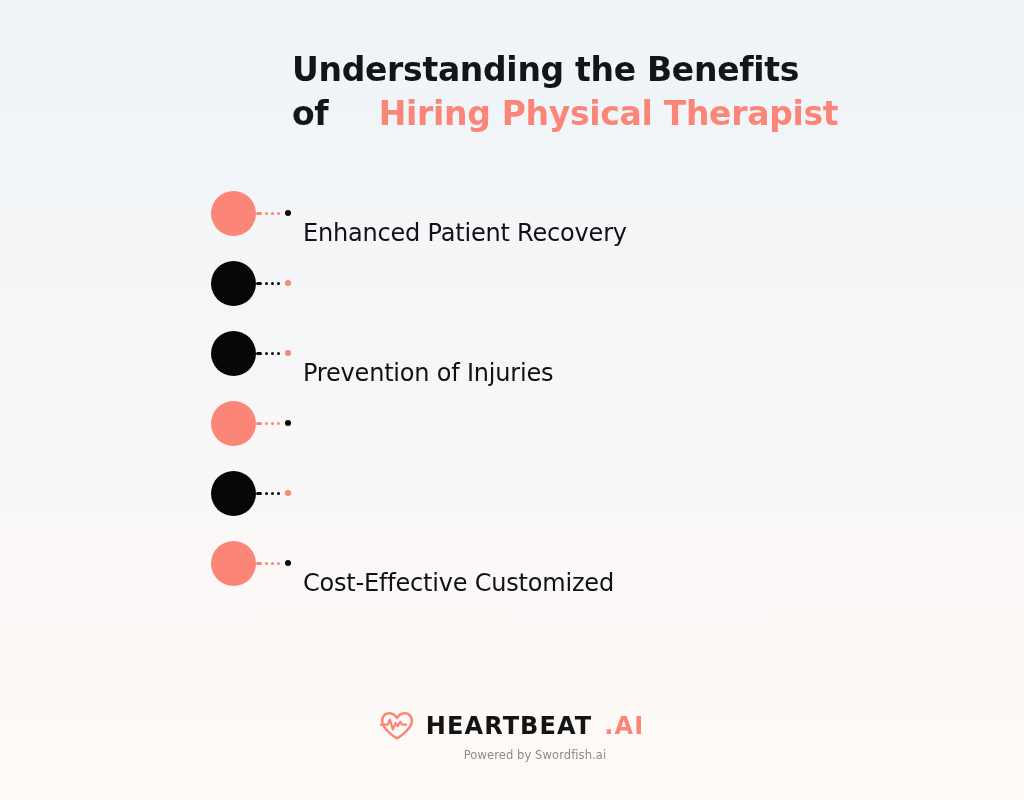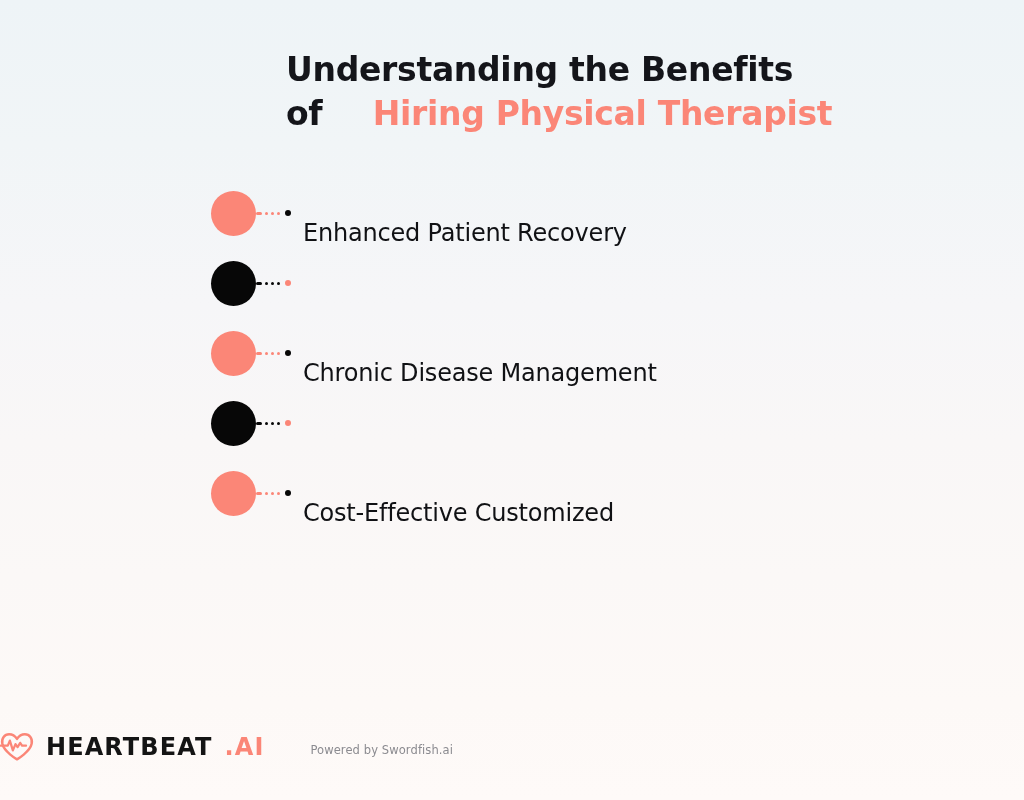--- a/index.html
+++ b/index.html
@@ -24,21 +24,21 @@
   .infographic {
     position: relative;
     width: 1024px;
     height: 800px;
     box-sizing: border-box;
   }
 
   
   .title-block {
     position: absolute;
-    left: 286px;
+    left: 292px;
     top: 48px;
     width: 660px;
   }
   .title-line {
     font-family: "DejaVu Sans", sans-serif;
     font-weight: bold;
     font-size: 33px;
     line-height: 44px;
     letter-spacing: -0.3px;
     color: #14151a;
@@ -133,21 +133,21 @@
     margin-top: 40px;
   }
 
   
   .footer {
     position: absolute;
     left: 0;
     bottom: 38px;
     width: 1024px;
     display: flex;
-    flex-direction: row;
+    flex-direction: column;
     align-items: center;
   }
   .logo-row {
     display: flex;
     align-items: center;
     gap: 12px;
   }
   .heart-icon {
     display: block;
     width: 34px;
@@ -212,33 +212,45 @@
         <span class="dots">
             <i></i>
             <i></i>
             <i></i>
           </span>
         <span class="terminal"></span>
       </span>
     </li>
 
 
+    <li class="benefit-item black">
+      <span class="bullet-marker black"></span>
+      <span class="connector">
+        <span class="stub"></span>
+        <span class="dots">
+            <i></i>
+            <i></i>
+            <i></i>
+          </span>
+        <span class="terminal"></span>
+      </span>
+      <span class="benefit-label">Prevention of Injuries</span>
+    </li>
 
     <li class="benefit-item salmon">
       <span class="bullet-marker salmon"></span>
       <span class="connector">
         <span class="stub"></span>
         <span class="dots">
             <i></i>
             <i></i>
             <i></i>
           </span>
         <span class="terminal"></span>
       </span>
-      <span class="benefit-label">Chronic Disease Management</span>
     </li>
 
     <li class="benefit-item black">
       <span class="bullet-marker black"></span>
       <span class="connector">
         <span class="stub"></span>
         <span class="dots">
             <i></i>
             <i></i>
             <i></i>

